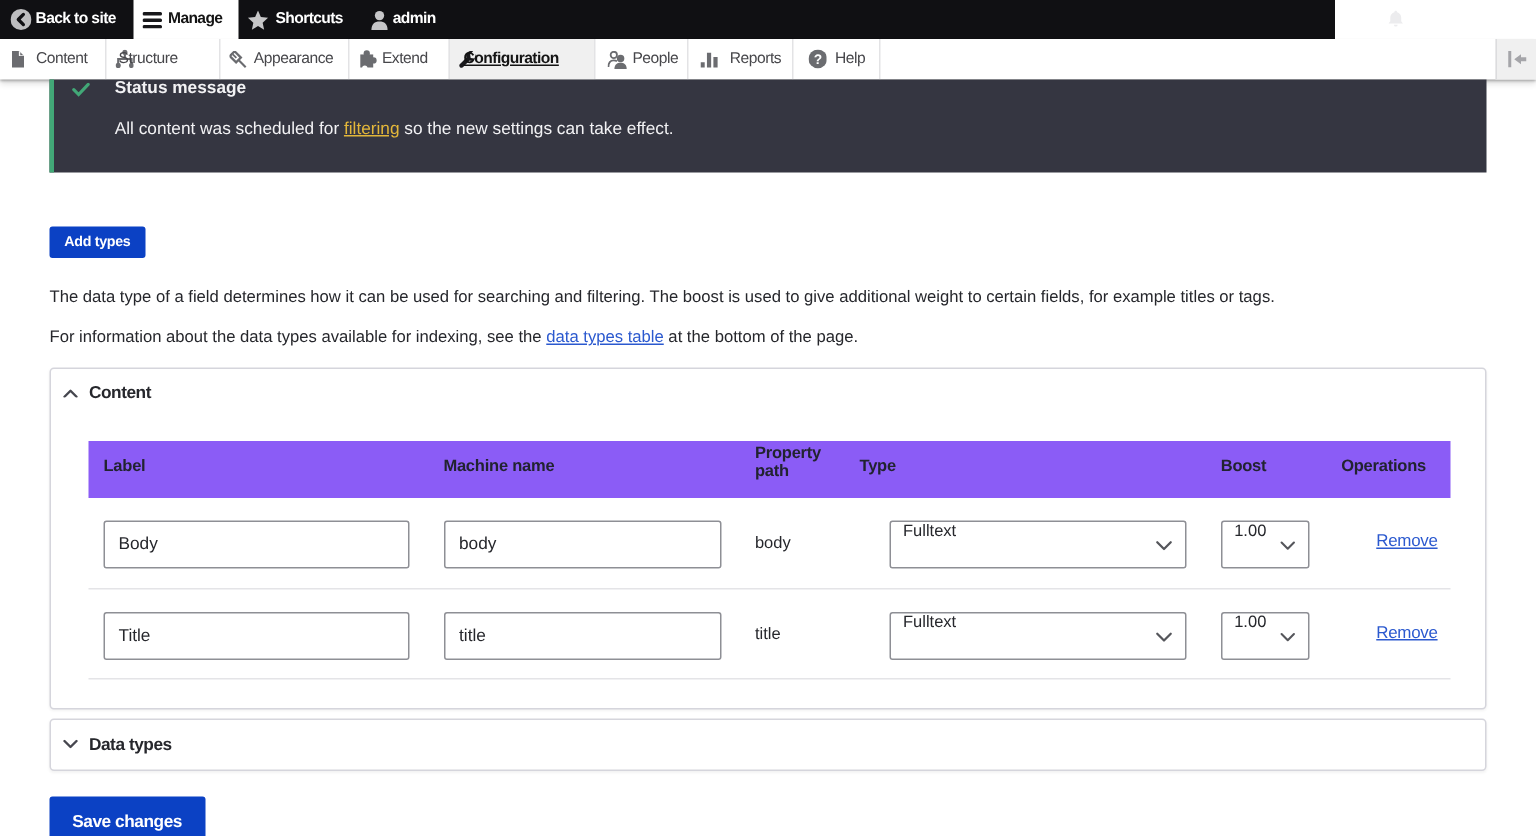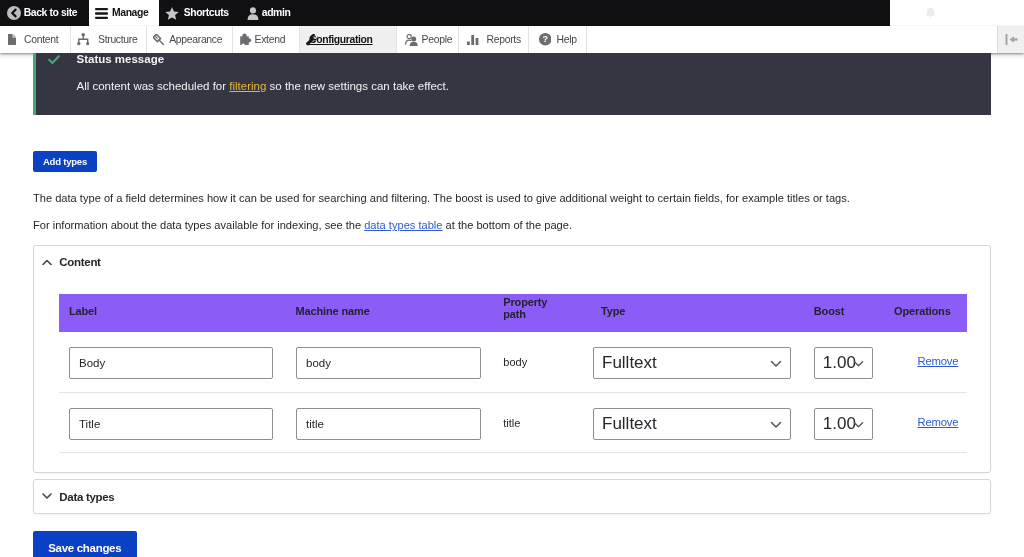--- a/index.html
+++ b/index.html
@@ -59,21 +59,21 @@
 #tbl { position:absolute; left:25px; top:48.5px; width:908px; }
 #thead { position:absolute; left:0; top:0; width:908px; height:37.5px; background:#8b5cf6;
   color:#222330; font-weight:bold; font-size:11px; letter-spacing:-0.15px; }
 #thead div { position:absolute; white-space:nowrap; }
 .sep { position:absolute; left:0; width:908px; height:1px; background:#e4e4e7; }
 .cellTxt { position:absolute; font-size:11px; color:#26272c; }
 input.txt { position:absolute; height:31.5px; border:1px solid #8e8f95; border-radius:2px;
   background:#fff; font-family:"Liberation Sans", sans-serif; font-size:11.5px; color:#26272c;
   padding:0 0 0 9px; }
 .sel { position:absolute; height:31.5px; border:1px solid #8e8f95; border-radius:2px;
-  background:#fff; font-size:17px; color:#26272c; display:flex; align-items:center; }
+  background:#fff; font-size:11px; color:#26272c; display:flex; align-items:flex-start; }
 .sel .lbl { margin-left:8px; }
 .sel svg { position:absolute; right:8px; top:12px; }
 a.rm { position:absolute; color:#2b59cf; font-size:11.3px; letter-spacing:-0.2px;
   text-decoration:underline; }
 </style>
 </head>
 <body>
 
 <div id="tb1">
   <svg style="left:7px; top:6px;" width="14" height="14" viewBox="0 0 14 14">
@@ -112,21 +112,21 @@
       <path d="M5.5 0.9 l1.9 1.9 -1.9 0 z" fill="#6b6c70"></path>
     </svg>
   <span style="left:24px;">Content</span>
   <div class="vsep" style="left:70px;"></div>
   <svg style="left:76.6px; top:7px;" width="12.5" height="13" viewBox="0 0 12.5 13">
       <circle cx="6.25" cy="1.8" r="1.7" fill="#6b6c70"></circle>
       <circle cx="1.8" cy="10.6" r="1.7" fill="#6b6c70"></circle>
       <circle cx="10.7" cy="10.6" r="1.7" fill="#6b6c70"></circle>
       <path d="M6.25 2.5 V6.3 M1.8 10 V6.3 H10.7 V10" stroke="#6b6c70" stroke-width="1.4" fill="none"></path>
     </svg>
-  <span style="left:98px;">Structure</span>
+  <span style="left:79px;">Structure</span>
   <div class="vsep" style="left:146.3px;"></div>
   <svg style="left:152.9px; top:7.5px;" width="12" height="12" viewBox="0 0 12 12">
       <path d="M3.4 0.2 L7.6 4.4 L4.4 7.6 L0.2 3.4 Z" fill="none" stroke="#6b6c70" stroke-width="1.5"></path>
       <path d="M2.2 2.2 L4.6 4.6" stroke="#6b6c70" stroke-width="1.2"></path>
       <path d="M6.2 5.2 L11.3 10.3 L10.3 11.3 L5.2 6.2 Z" fill="#6b6c70"></path>
     </svg>
   <span style="left:169.2px;">Appearance</span>
   <div class="vsep" style="left:232.4px;"></div>
   <svg style="left:238.7px; top:6px;" width="13" height="13.5" viewBox="0 0 13 13.5">
       <rect x="1.2" y="4.3" width="8.6" height="8.7" fill="#6b6c70"></rect>
@@ -183,21 +183,21 @@
 
 <div class="details" id="det1">
   <div class="summary"><svg width="10" height="6.5" viewBox="0 0 10 6.5">
         <path d="M1 5.5 L5 1.5 L9 5.5" stroke="#46474f" stroke-width="1.6" fill="none" stroke-linecap="round" stroke-linejoin="round"></path>
       </svg>Content</div>
   <div id="tbl">
     <div id="thead">
       <div style="left:10px; top:10.5px;">Label</div>
       <div style="left:236.6px; top:10.5px;">Machine name</div>
       <div style="left:444.3px; top:3px; line-height:11.7px;">Property<br>path</div>
-      <div style="left:542px; top:10.5px;">Type</div>
+      <div style="left:514px; top:10.5px;">Type</div>
       <div style="left:754.8px; top:10.5px;">Boost</div>
       <div style="left:835.1px; top:10.5px;">Operations</div>
     </div>
     <input class="txt" style="left: 10px; top: 53px; width: 204px;" value="Body">
     <input class="txt" style="left: 237px; top: 53px; width: 185px;" value="body">
     <div class="cellTxt" style="left:444.3px; top:61.5px;">body</div>
     <div class="sel" style="left:534px; top:53px; width:198px;">
         <span class="lbl">Fulltext</span>
         <svg width="12" height="8" viewBox="0 0 12 8">
           <path d="M1.5 1.5 L6 6 L10.5 1.5" stroke="#55565b" stroke-width="1.5" fill="none" stroke-linecap="round" stroke-linejoin="round"></path>

